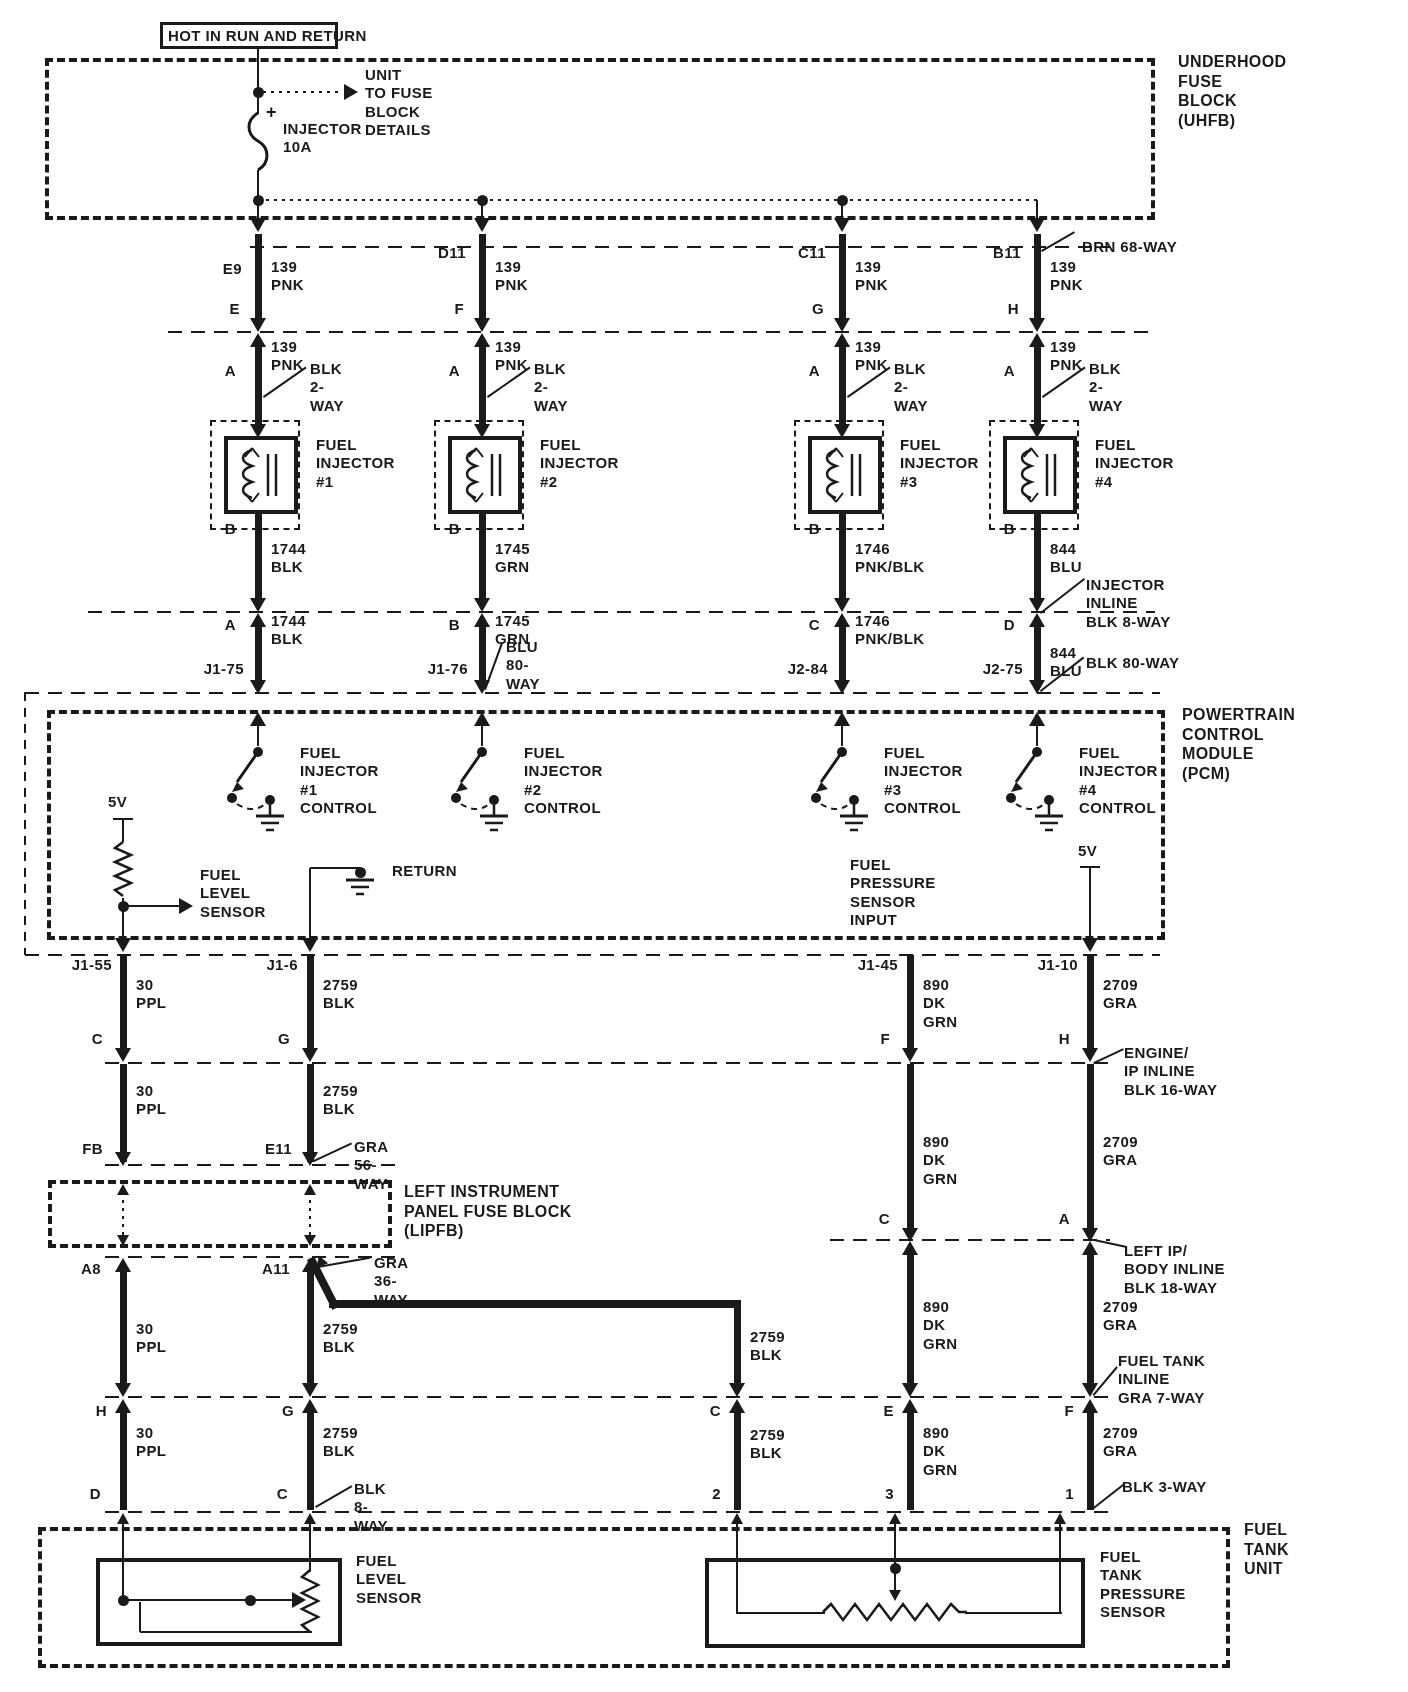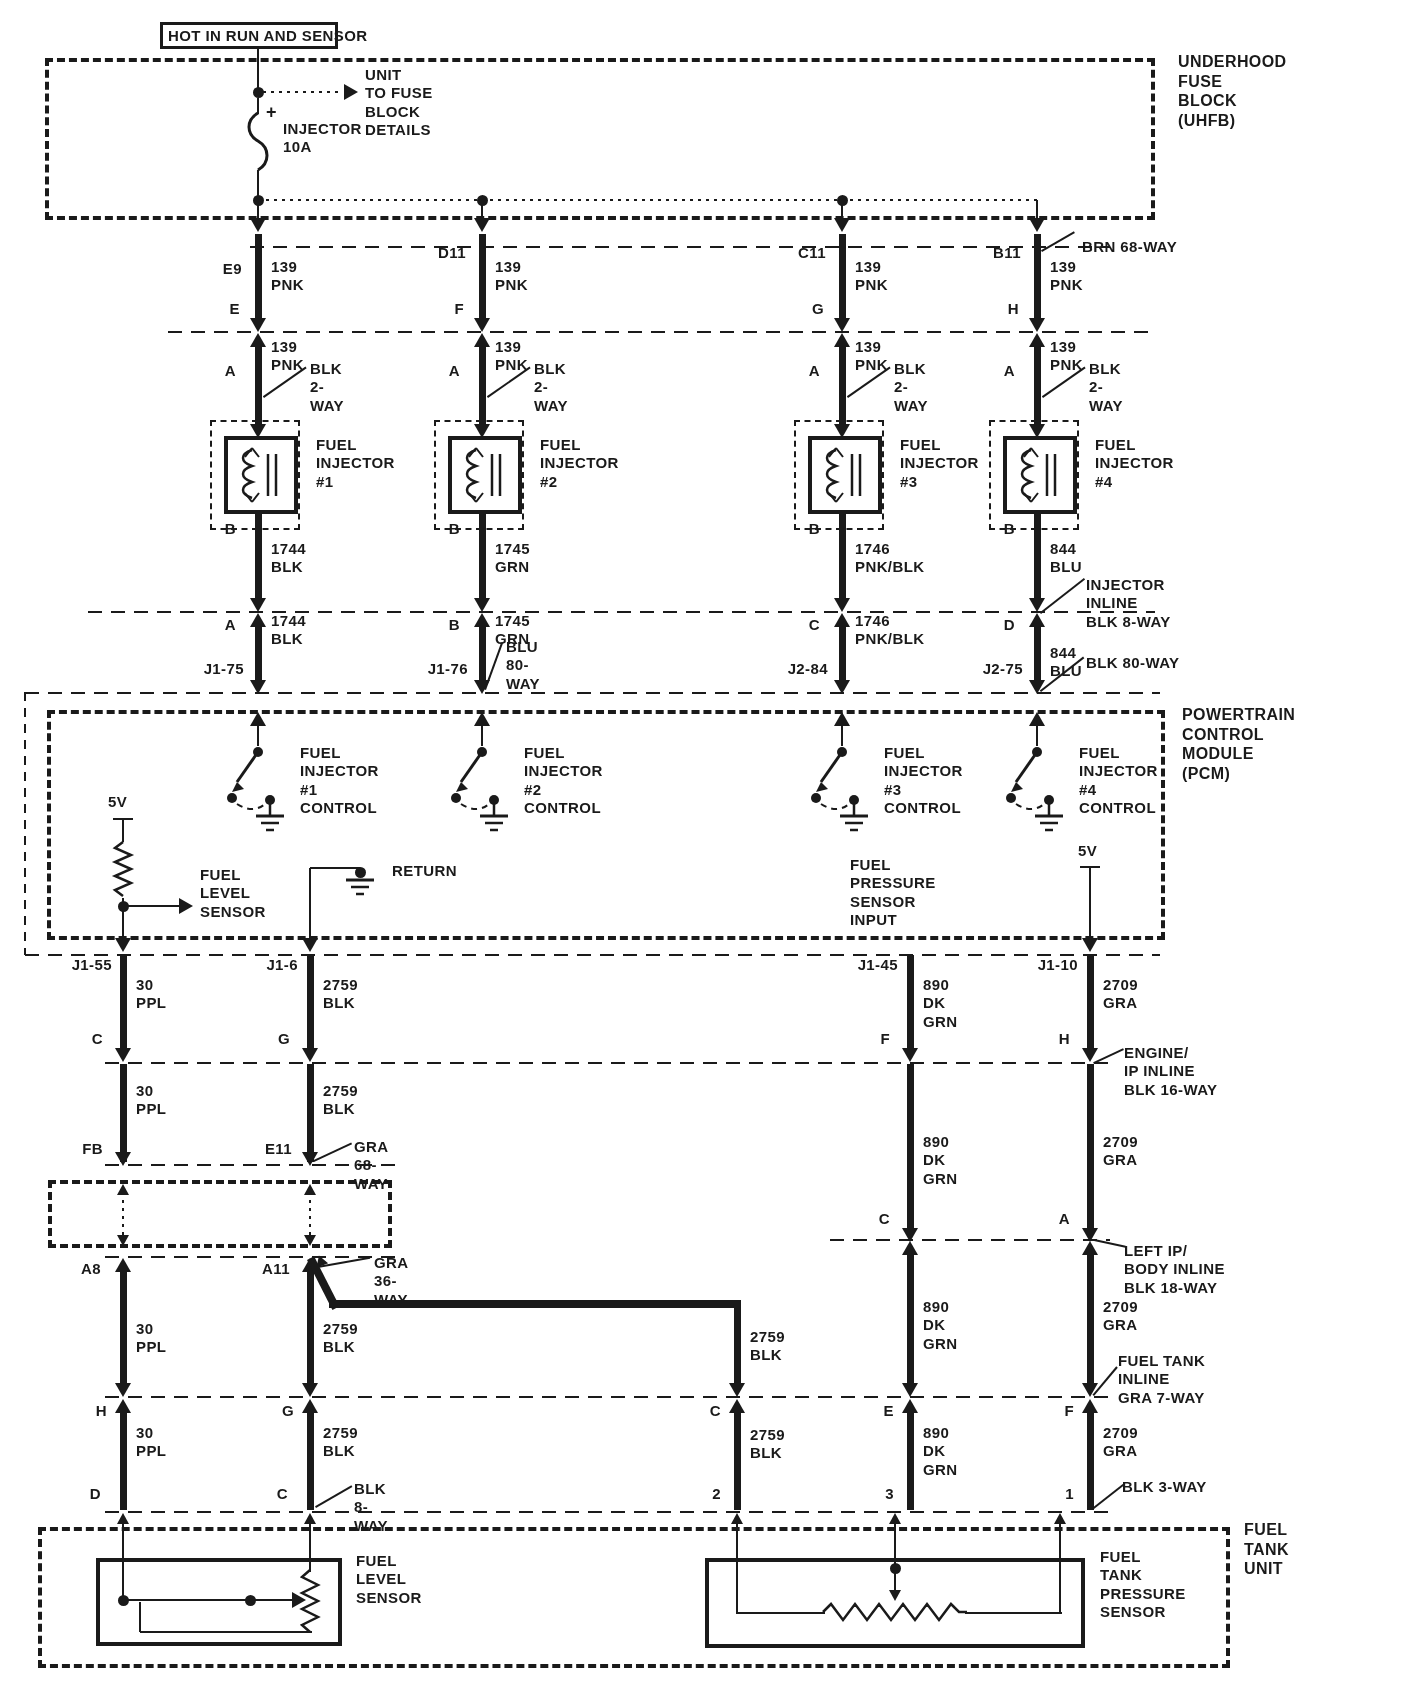--- a/index.html
+++ b/index.html
@@ -28,21 +28,21 @@
   .lead{width:2px;background:var(--ink);transform-origin:0 0}
   .colw{width:0;height:0;top:0}
   svg{overflow:visible}
 </style>
 </head>
 <body>
 
 <div id="canvas">
 
   <div style="left:160px;top:22px;width:178px;height:27px;border:3px solid var(--ink)"></div>
-  <div class="lbl" style="left:168px;top:27px">HOT IN RUN AND SENSOR</div>
+  <div class="lbl" style="left:168px;top:27px">HOT IN RUN AND RETURN</div>
 
   <div class="bx" style="left:45px;top:58px;width:1110px;height:162px"></div>
   <div class="lbl big" style="left:1178px;top:52px">UNDERHOOD
 FUSE
 BLOCK
 (UHFB)</div>
 
   <div class="tv" style="left:258px;top:46px;height:48px"></div>
   <div class="dot" style="left:258px;top:92px"></div>
   <div class="hdd" style="left:263px;top:91px;width:80px"></div>
@@ -367,20 +367,23 @@
   <div class="lbl tr" style="left:1008px;top:956px;width:70px">J1-10</div>
 
   <div class="hd" style="left:105px;top:1062px;width:1005px"></div>
   <div class="hd" style="left:105px;top:1164px;width:295px"></div>
   <div class="hd" style="left:105px;top:1256px;width:295px"></div>
   <div class="hd" style="left:830px;top:1239px;width:280px"></div>
   <div class="hd" style="left:105px;top:1396px;width:1005px"></div>
   <div class="hd" style="left:105px;top:1511px;width:1005px"></div>
 
   <div class="bx" style="left:48px;top:1180px;width:344px;height:68px"></div>
+  <div class="lbl big" style="left:404px;top:1182px">LEFT INSTRUMENT
+PANEL FUSE BLOCK
+(LIPFB)</div>
   <div class="vdd" style="left:123px;top:1192px;height:44px"></div>
   <div class="su" style="left:123px;top:1184px"></div>
   <div class="sd" style="left:123px;top:1235px"></div>
   <div class="vdd" style="left:310px;top:1192px;height:44px"></div>
   <div class="su" style="left:310px;top:1184px"></div>
   <div class="sd" style="left:310px;top:1235px"></div>
 
   <div class="colw" style="left:123px">
     <div class="wv" style="left:0;top:955px;height:95px"></div>
     <div class="ad" style="left:0;top:1048px"></div>
@@ -411,21 +414,21 @@
     <div class="ad" style="left:0;top:1048px"></div>
     <div class="lbl" style="left:13px;top:976px">2759
 BLK</div>
     <div class="lbl tr" style="left:-56px;top:1030px;width:36px">G</div>
     <div class="wv" style="left:0;top:1064px;height:98px"></div>
     <div class="ad" style="left:0;top:1152px"></div>
     <div class="lbl" style="left:13px;top:1082px">2759
 BLK</div>
     <div class="lbl tr" style="left:-62px;top:1140px;width:44px">E11</div>
     <div class="lead" style="left:4px;top:1162px;height:42px;transform:rotate(-115deg)"></div>
-    <div class="lbl" style="left:44px;top:1138px">GRA 68-WAY</div>
+    <div class="lbl" style="left:44px;top:1138px">GRA 56-WAY</div>
     <div class="lbl tr" style="left:-64px;top:1260px;width:44px">A11</div>
     <div class="sd" style="left:10px;top:1258px;transform:rotate(40deg)"></div>
     <div class="lead" style="left:8px;top:1268px;height:53px;transform:rotate(-100deg)"></div>
     <div class="lbl" style="left:64px;top:1254px">GRA 36-WAY</div>
     <div class="au" style="left:0;top:1258px"></div>
     <div class="wv" style="left:0;top:1269px;height:116px"></div>
     <div class="ad" style="left:0;top:1383px"></div>
     <div class="lbl" style="left:13px;top:1320px">2759
 BLK</div>
     <div class="lbl tr" style="left:-52px;top:1402px;width:36px">G</div>

